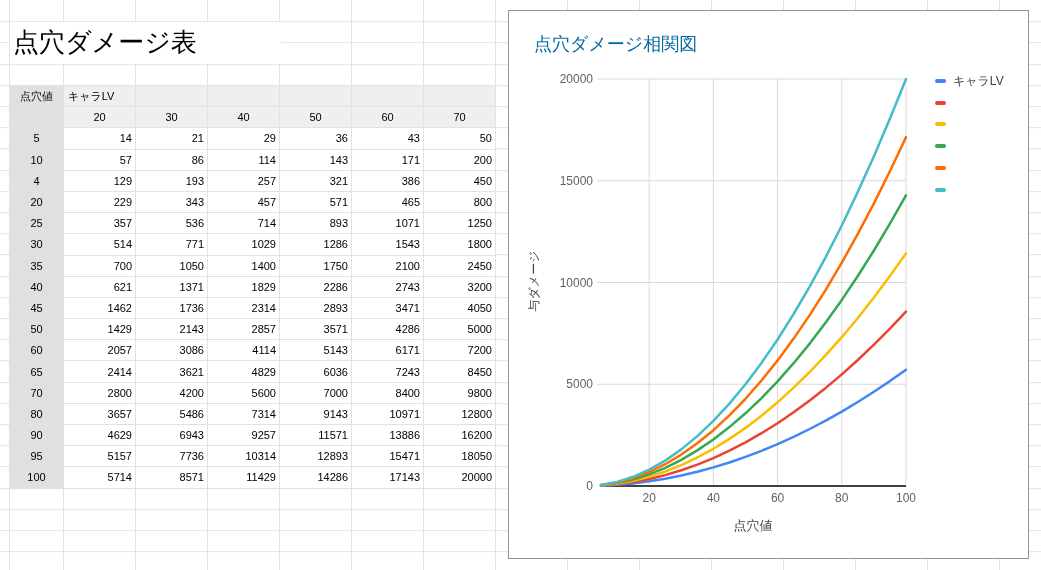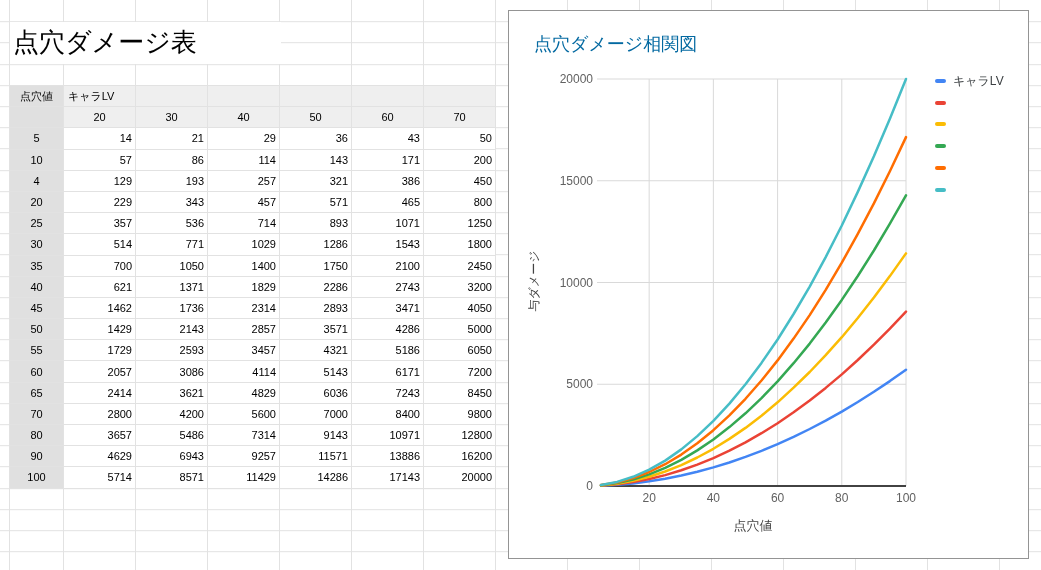--- a/index.html
+++ b/index.html
@@ -177,29 +177,20 @@
       <tr>
         <td class="dark center">50</td>
         <td class="num">1429</td>
         <td class="num">2143</td>
         <td class="num">2857</td>
         <td class="num">3571</td>
         <td class="num">4286</td>
         <td class="num">5000</td>
       </tr>
       <tr>
-        <td class="dark center">55</td>
-        <td class="num">1729</td>
-        <td class="num">2593</td>
-        <td class="num">3457</td>
-        <td class="num">4321</td>
-        <td class="num">5186</td>
-        <td class="num">6050</td>
-      </tr>
-      <tr>
         <td class="dark center">60</td>
         <td class="num">2057</td>
         <td class="num">3086</td>
         <td class="num">4114</td>
         <td class="num">5143</td>
         <td class="num">6171</td>
         <td class="num">7200</td>
       </tr>
       <tr>
         <td class="dark center">65</td>
@@ -229,20 +220,29 @@
         <td class="num">12800</td>
       </tr>
       <tr>
         <td class="dark center">90</td>
         <td class="num">4629</td>
         <td class="num">6943</td>
         <td class="num">9257</td>
         <td class="num">11571</td>
         <td class="num">13886</td>
         <td class="num">16200</td>
+      </tr>
+      <tr>
+        <td class="dark center">95</td>
+        <td class="num">5157</td>
+        <td class="num">7736</td>
+        <td class="num">10314</td>
+        <td class="num">12893</td>
+        <td class="num">15471</td>
+        <td class="num">18050</td>
       </tr>
       <tr>
         <td class="dark center">100</td>
         <td class="num">5714</td>
         <td class="num">8571</td>
         <td class="num">11429</td>
         <td class="num">14286</td>
         <td class="num">17143</td>
         <td class="num">20000</td>
       </tr>

